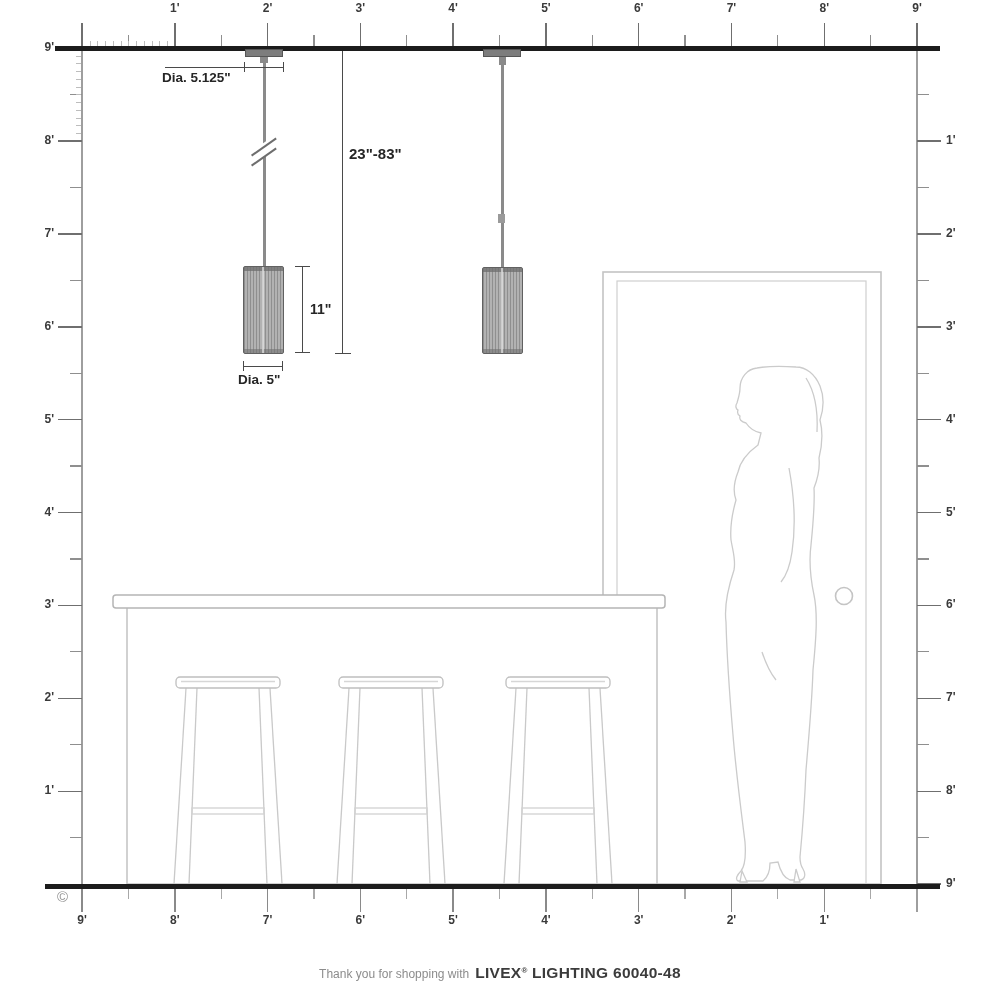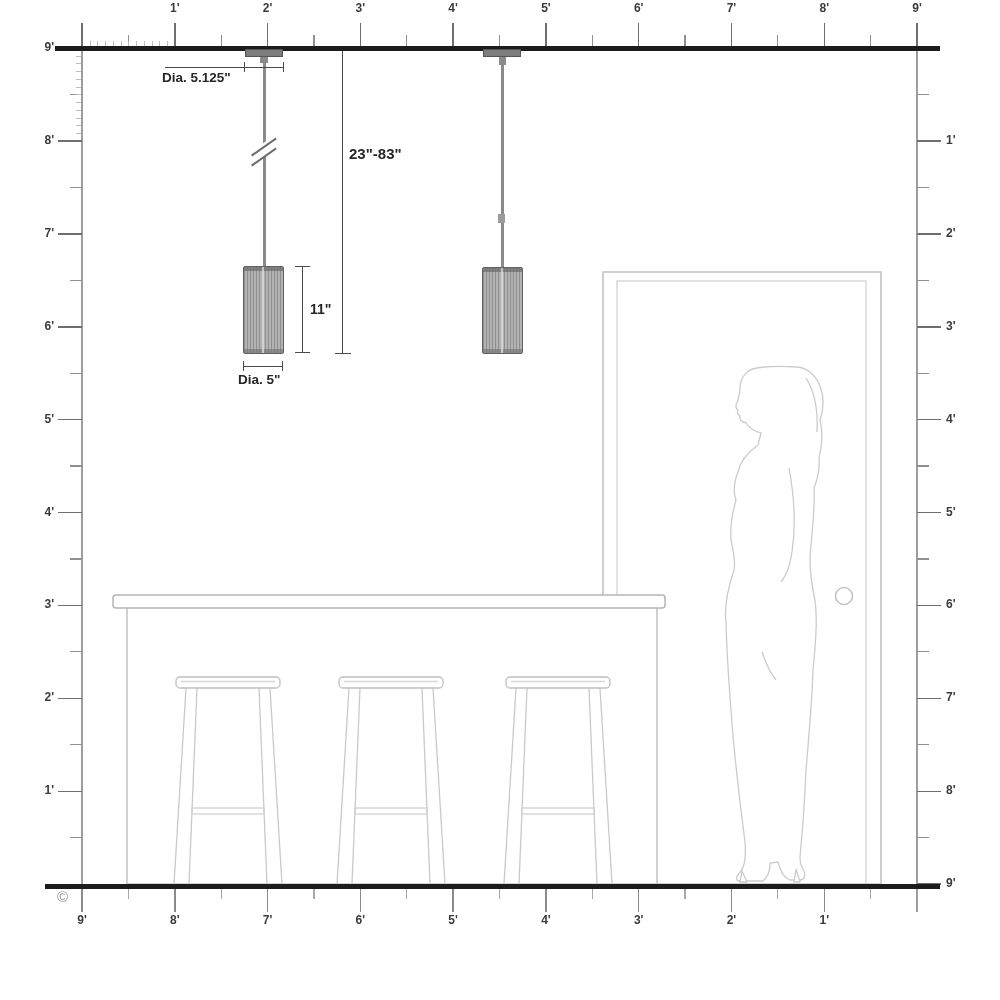--- a/index.html
+++ b/index.html
@@ -282,14 +282,17 @@
       <span class="rlabel" style="left: 360.34px; top: 913px; transform: translateX(-50%);">6'</span>
       <span class="rlabel" style="left: 453.12px; top: 913px; transform: translateX(-50%);">5'</span>
       <span class="rlabel" style="left: 545.9px; top: 913px; transform: translateX(-50%);">4'</span>
       <span class="rlabel" style="left: 638.68px; top: 913px; transform: translateX(-50%);">3'</span>
       <span class="rlabel" style="left: 731.46px; top: 913px; transform: translateX(-50%);">2'</span>
       <span class="rlabel" style="left: 824.24px; top: 913px; transform: translateX(-50%);">1'</span>
     </div>
 
   <div id="copyright">©</div>
 
+  <div id="footer">
+    <span>Thank you for shopping with</span><span class="brand">LIVEX</span><sup>®</sup><span class="brand-suffix"> LIGHTING 60040-48</span>
+  </div>
 
 </div>
 
 </body></html>

